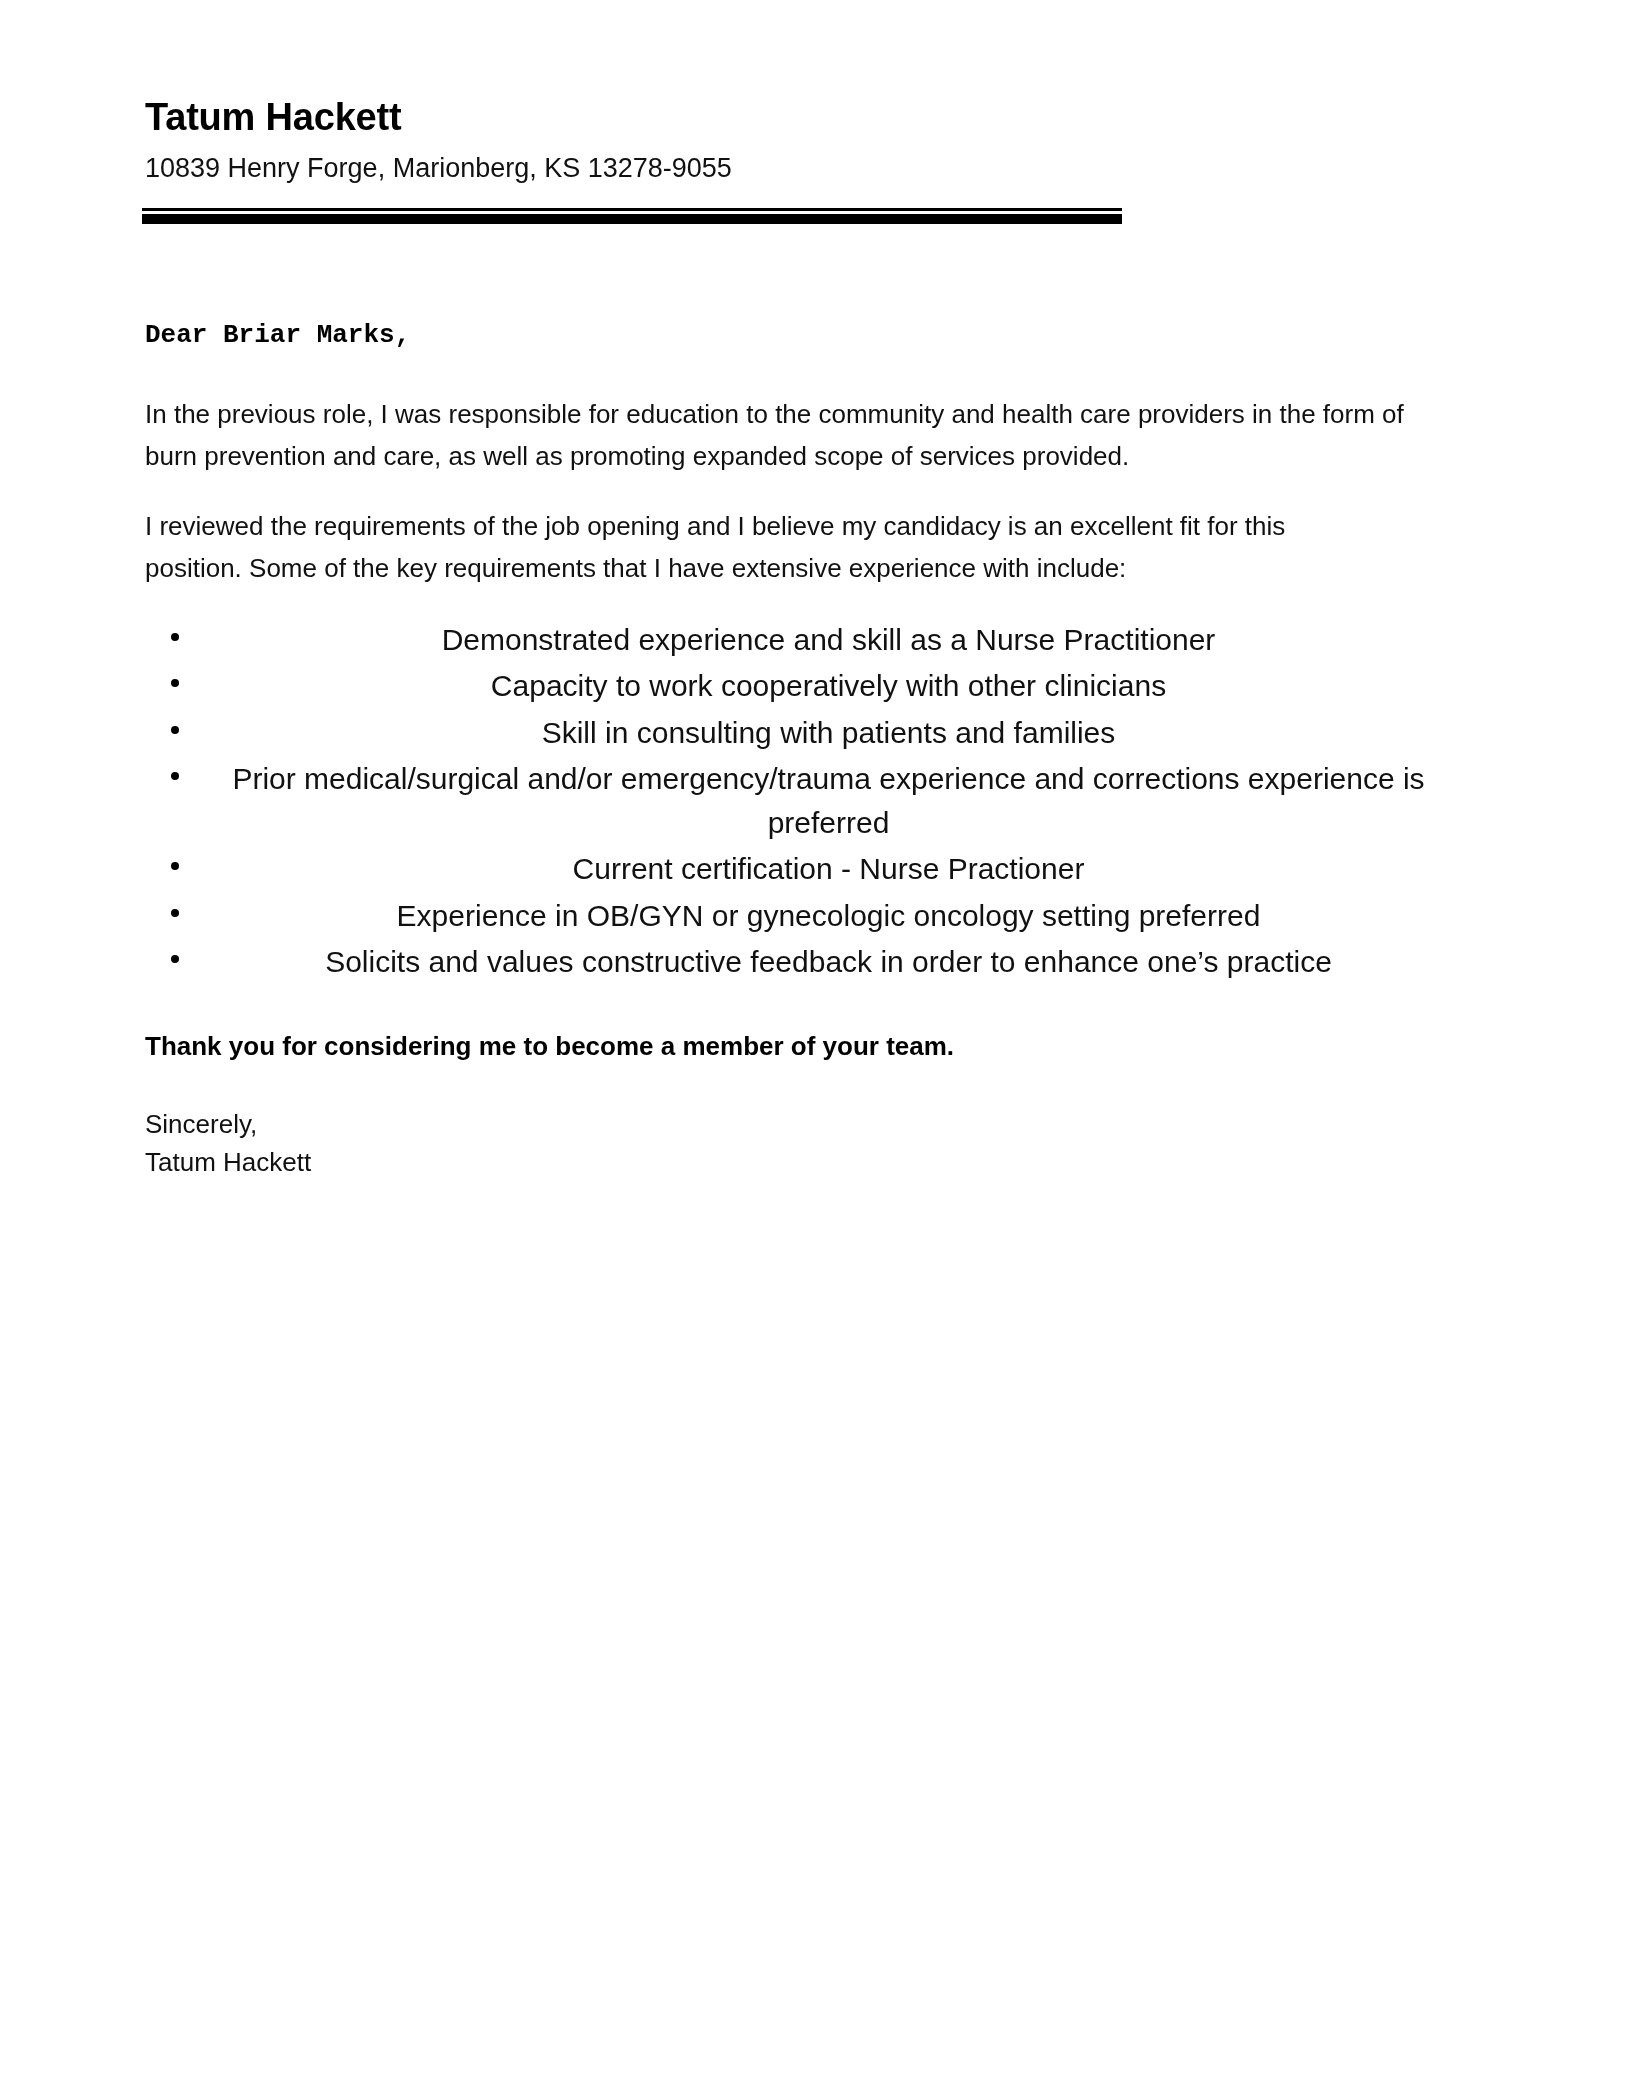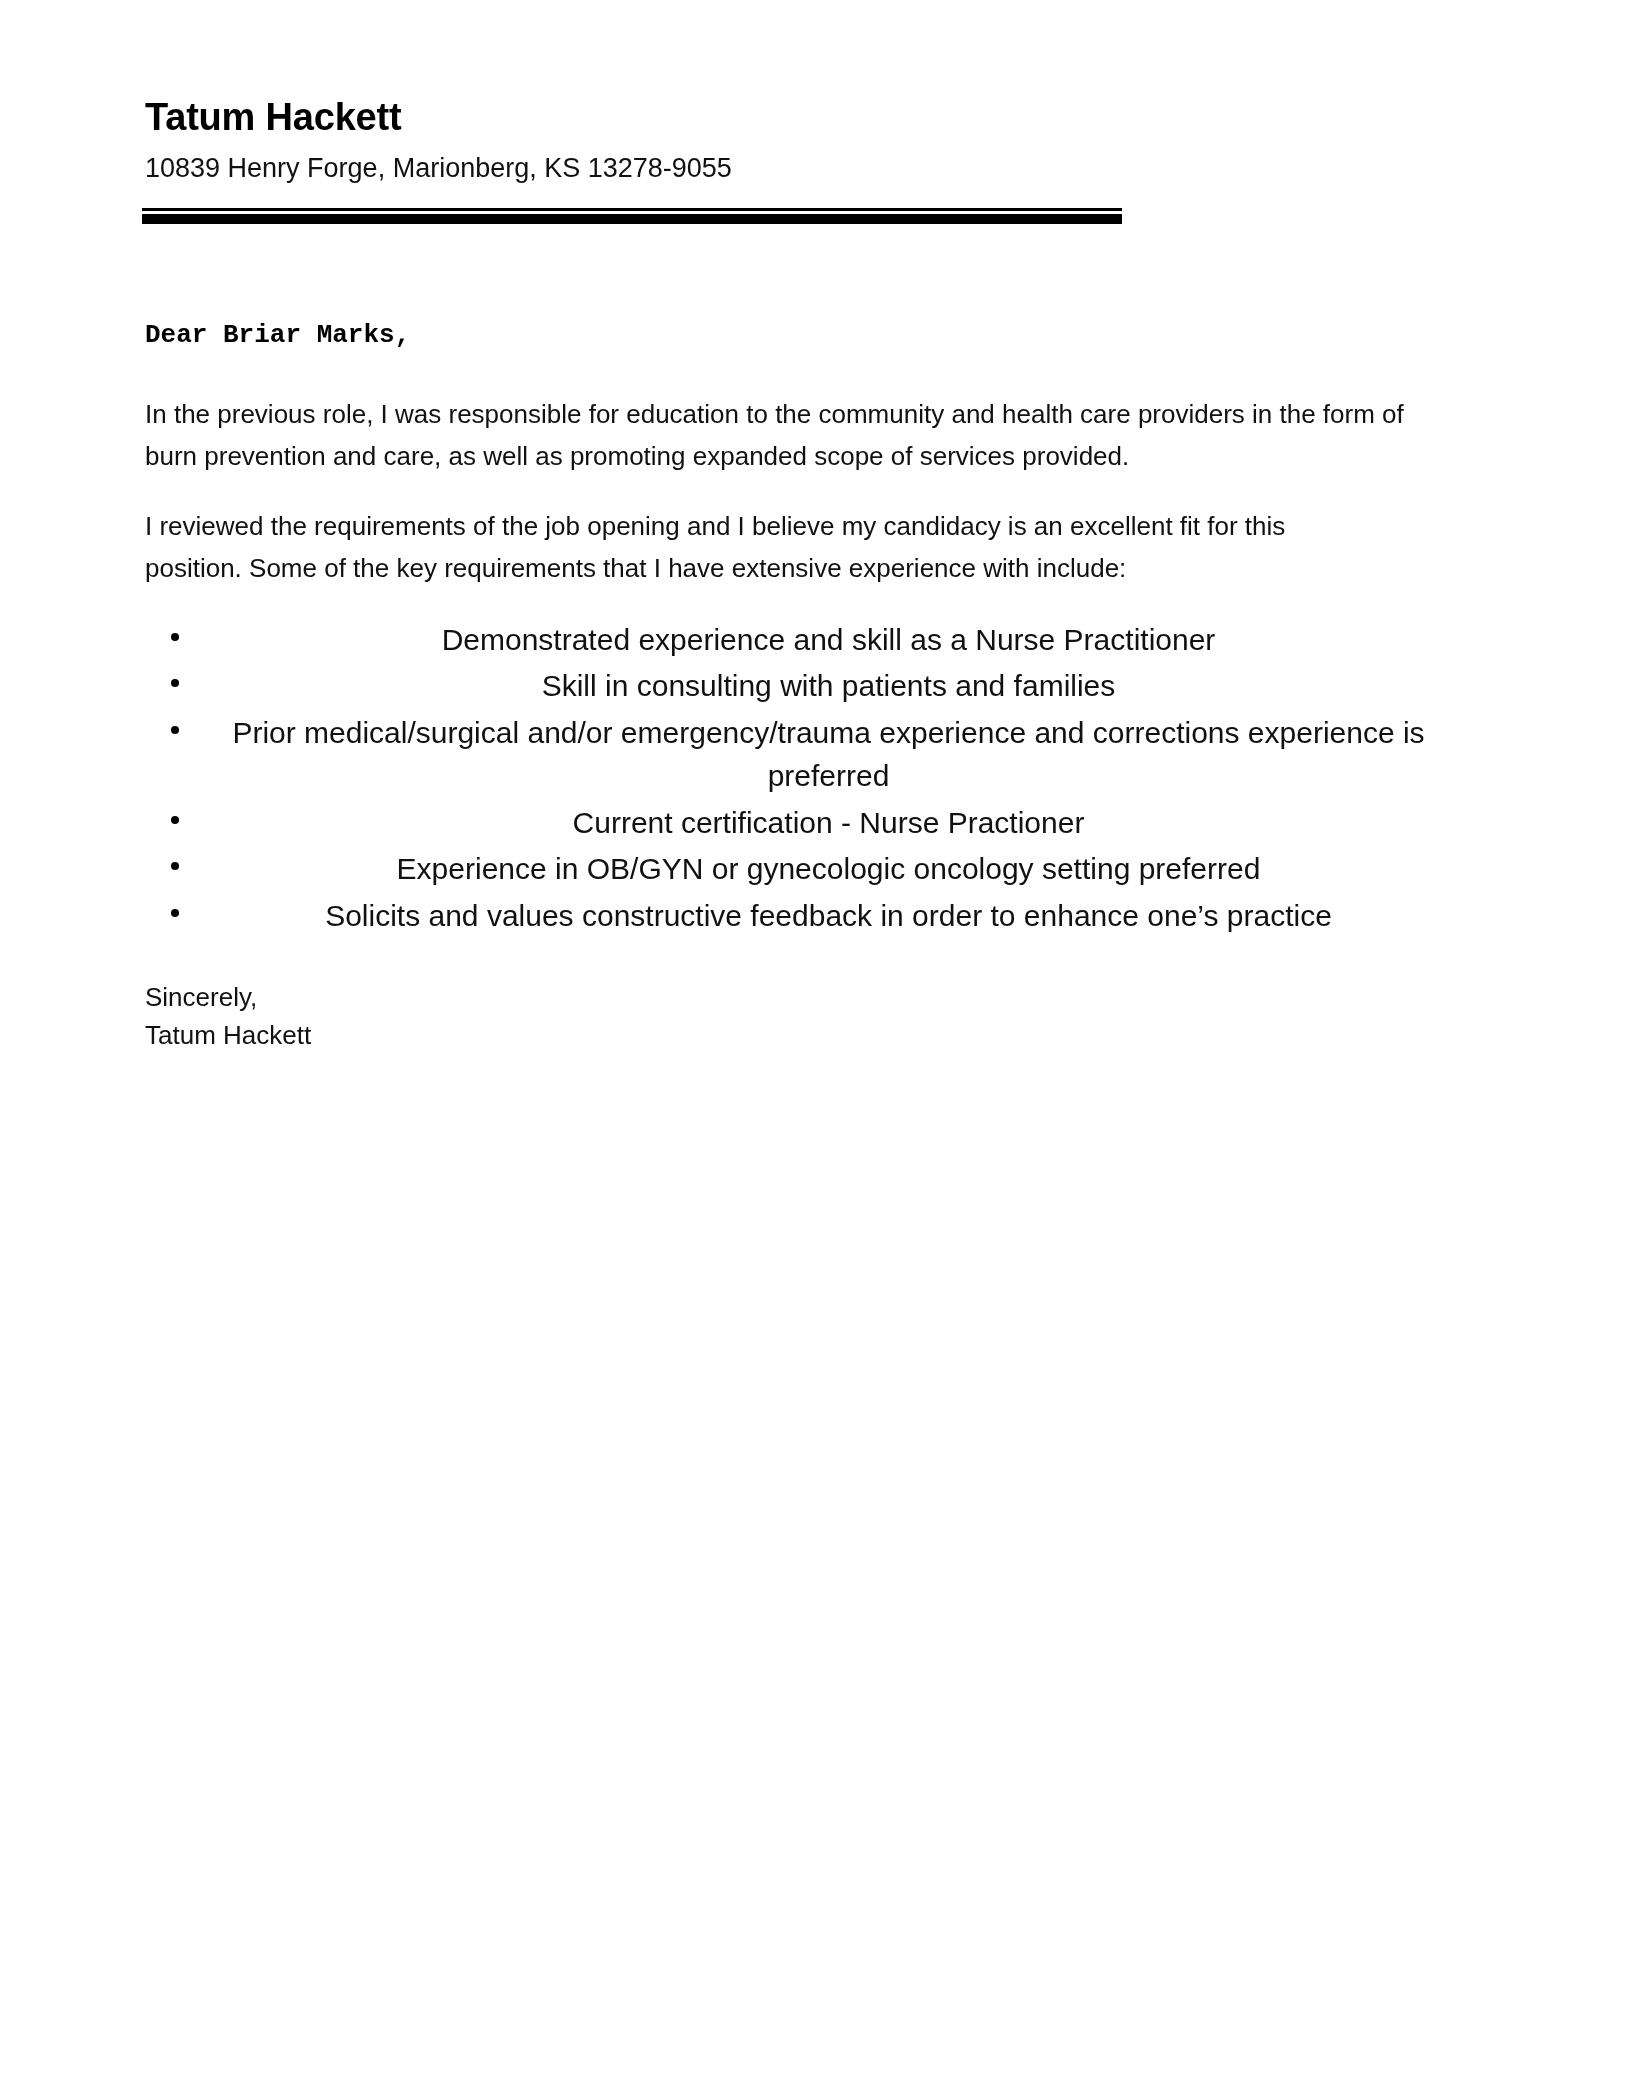--- a/index.html
+++ b/index.html
@@ -162,27 +162,29 @@
 
     <div class="salutation">Dear Briar Marks,</div>
 
 
     <p class="para p2">In the previous role, I was responsible for education to the community and health care providers in the form of burn prevention and care, as well as promoting expanded scope of services provided.</p>
 
     <p class="para p3">I reviewed the requirements of the job opening and I believe my candidacy is an excellent fit for this position. Some of the key requirements that I have extensive experience with include:</p>
 
     <ul class="requirements">
       <li>Demonstrated experience and skill as a Nurse Practitioner</li>
+      <li>Capacity to work cooperatively with other clinicians</li>
       <li>Skill in consulting with patients and families</li>
       <li>Prior medical/surgical and/or emergency/trauma experience and corrections experience is preferred</li>
       <li>Current certification - Nurse Practioner</li>
       <li>Experience in OB/GYN or gynecologic oncology setting preferred</li>
       <li>Solicits and values constructive feedback in order to enhance one’s practice</li>
     </ul>
 
+    <div class="thanks">Thank you for considering me to become a member of your team.</div>
 
     <div class="signoff">
       <span class="line">Sincerely,</span>
       <span class="line">Tatum Hackett</span>
     </div>
 
   </div>
 </div>
 
 </body></html>

